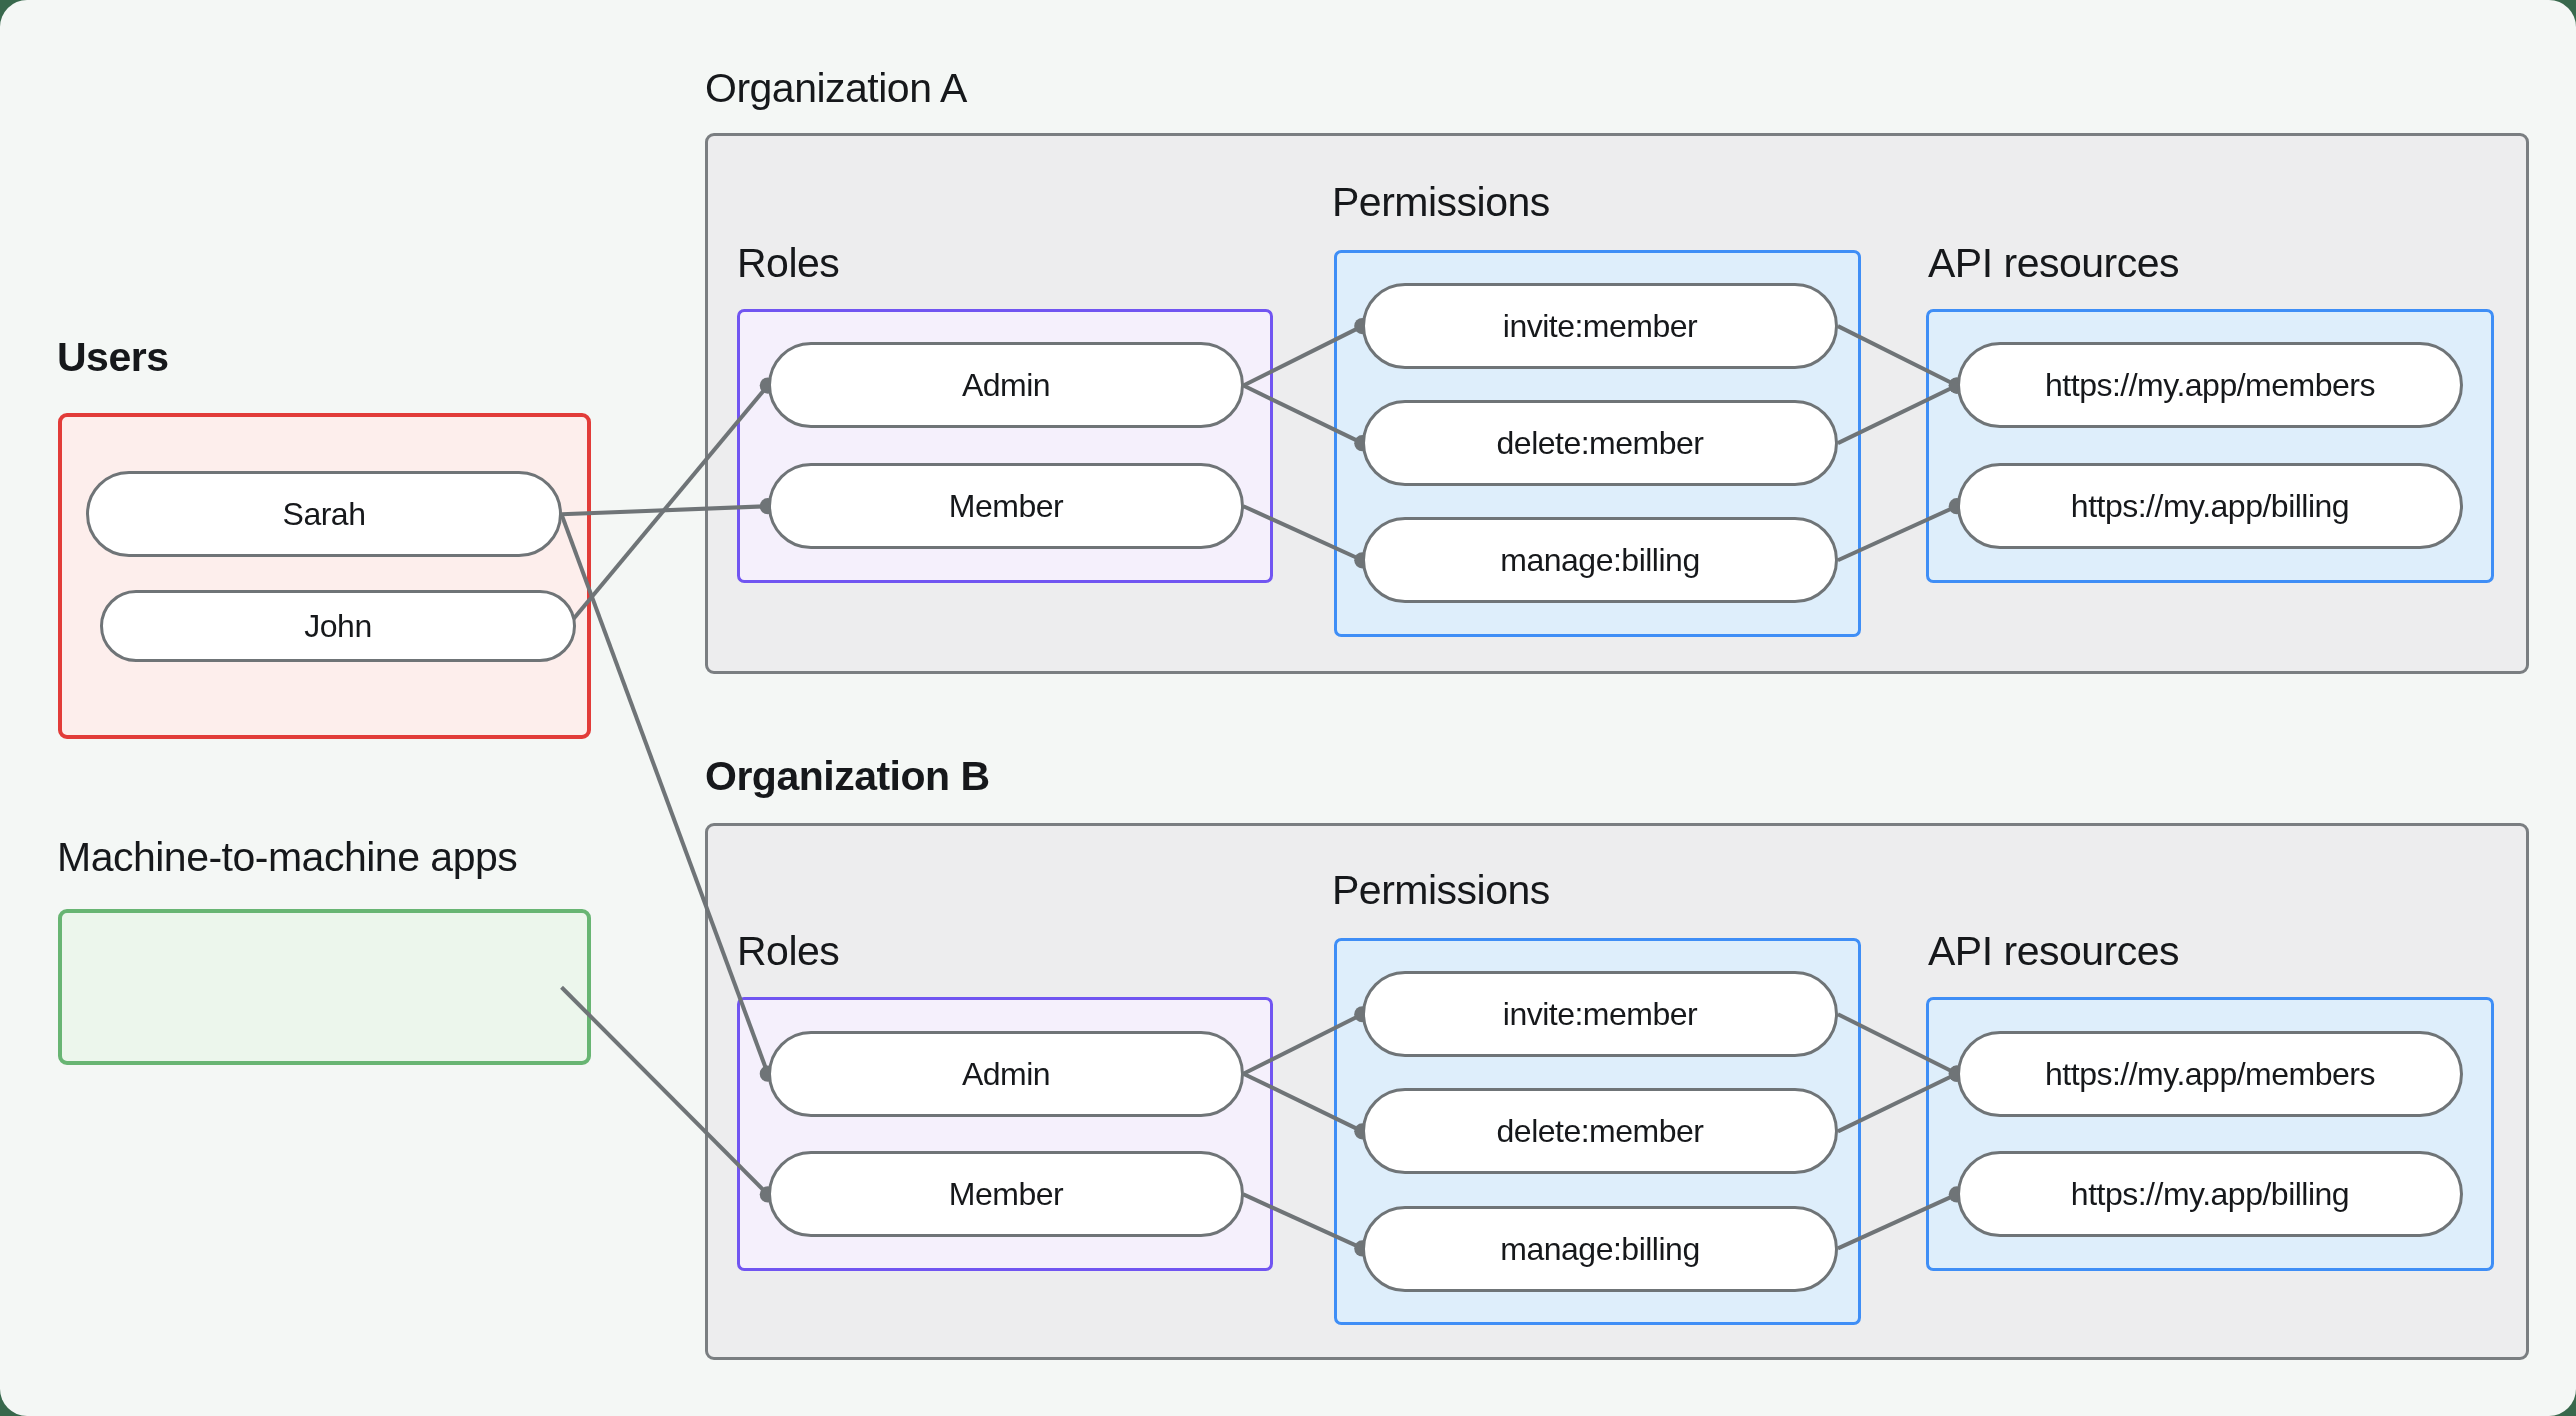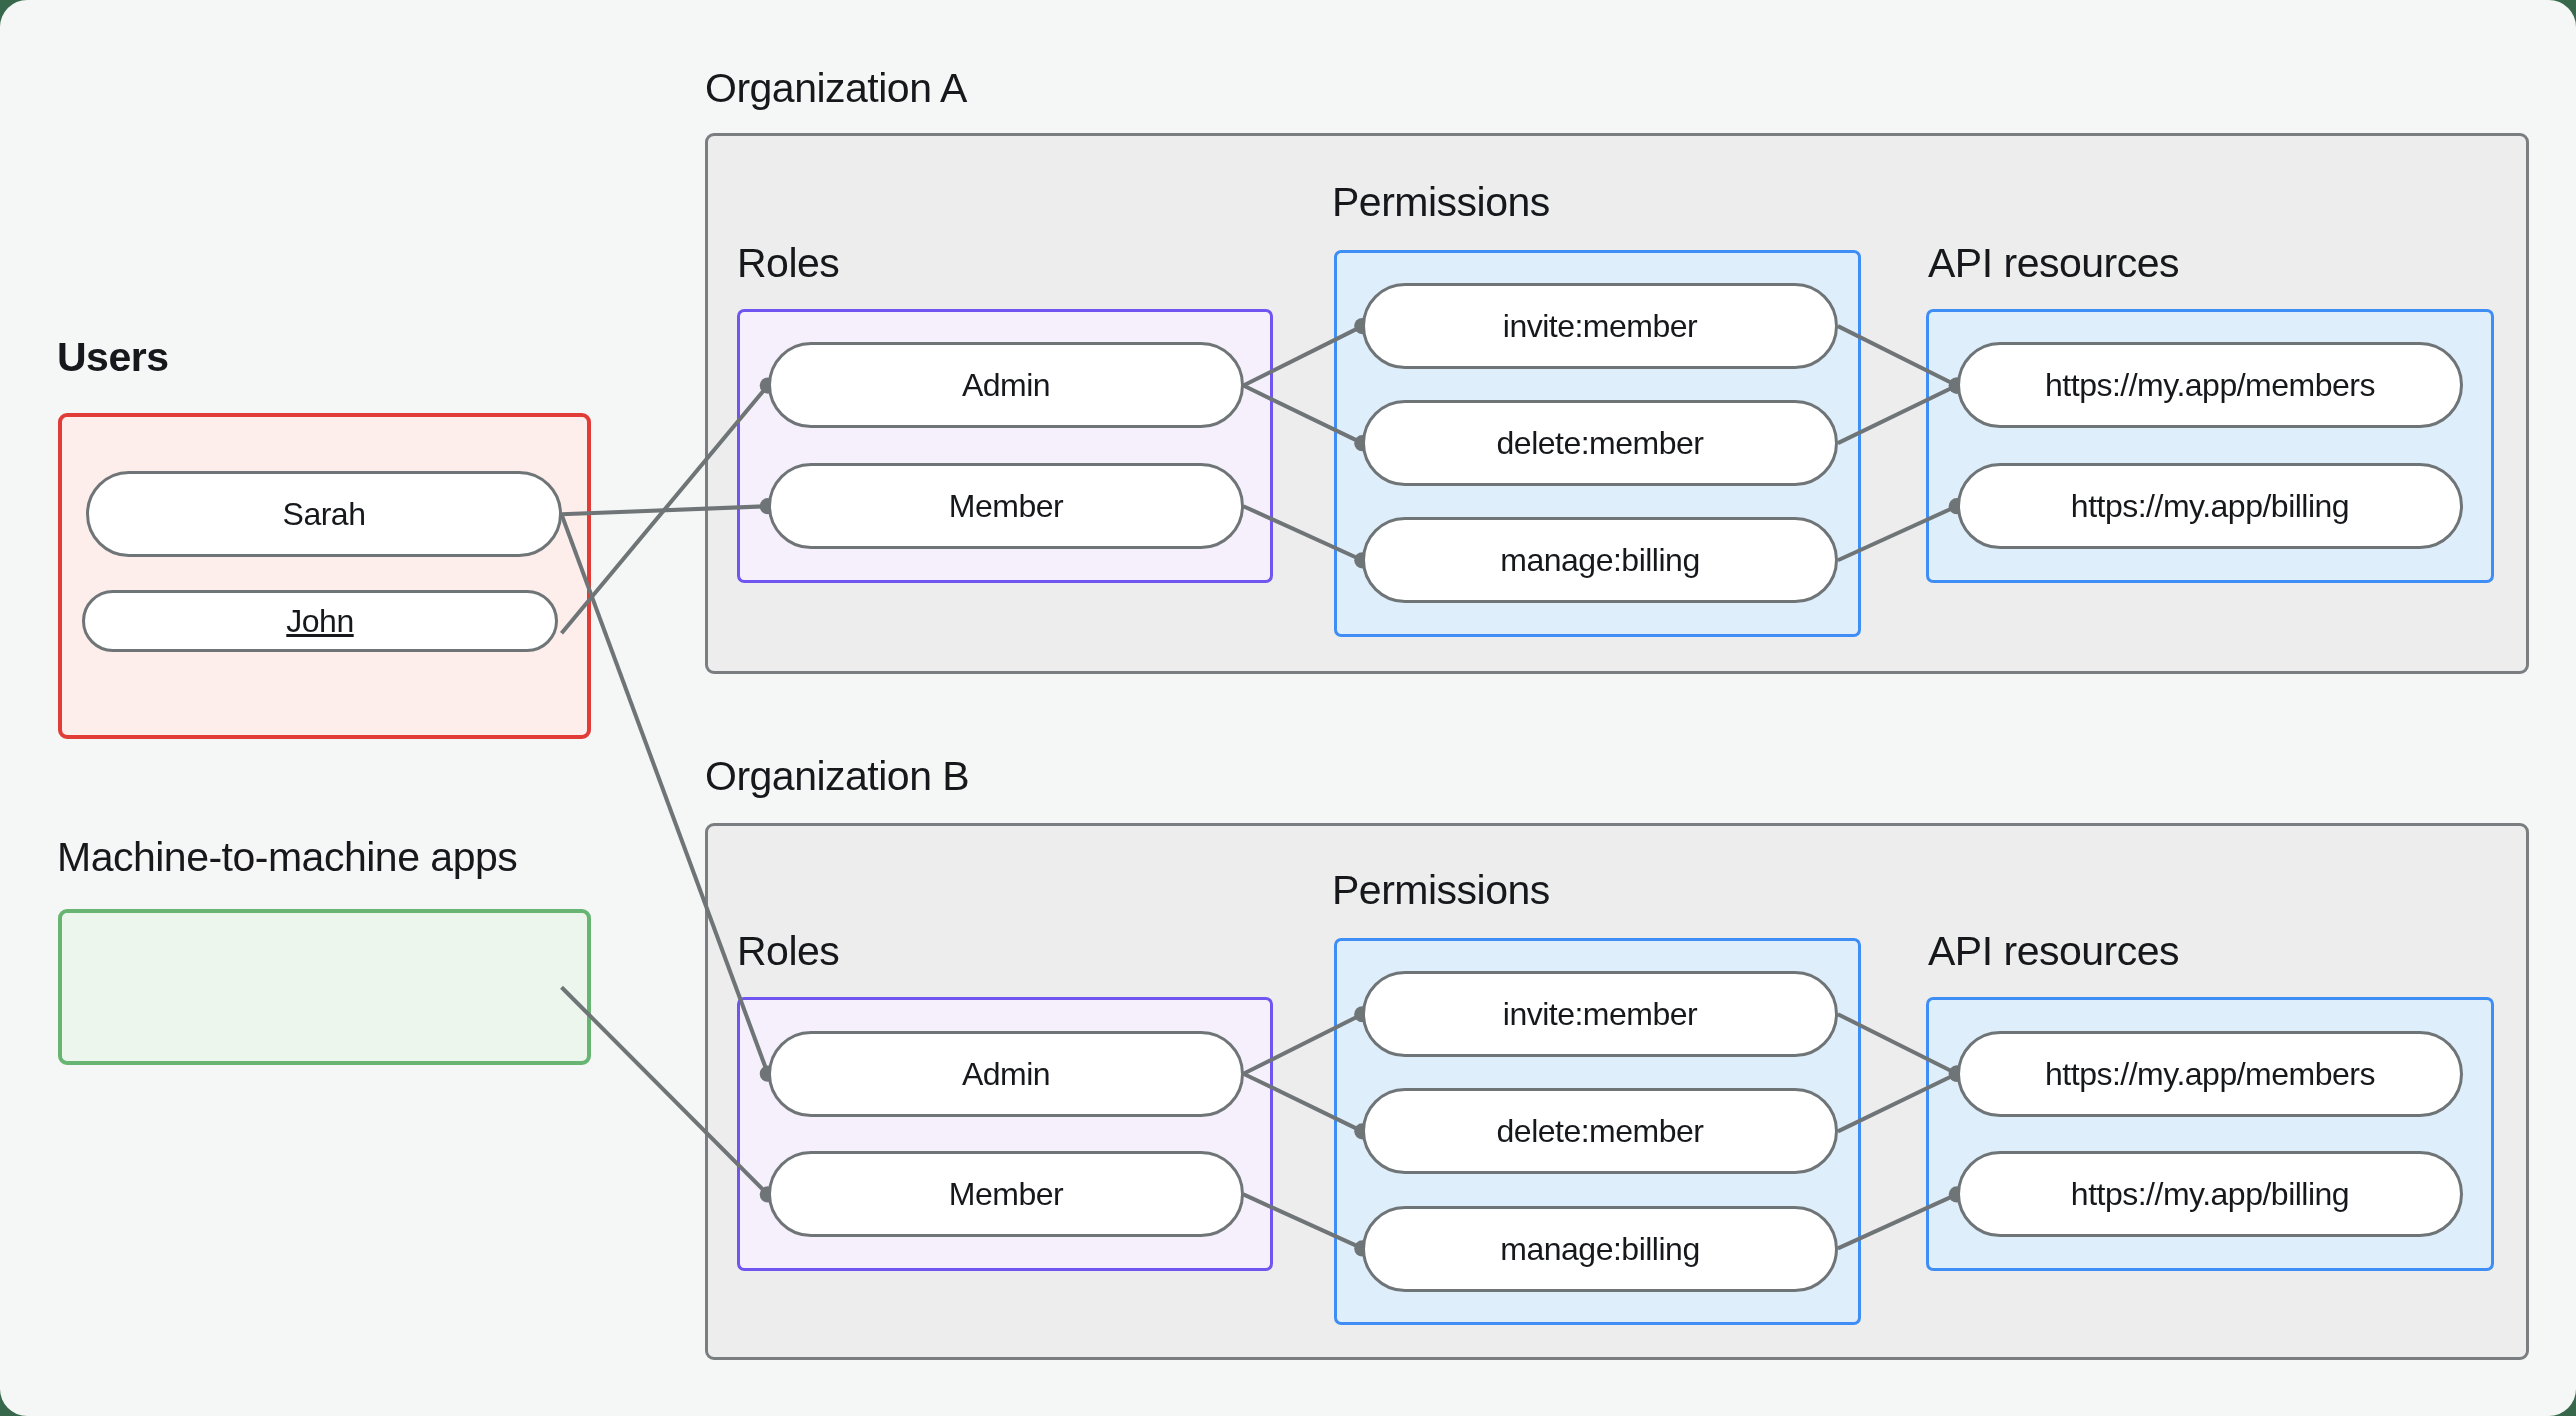--- a/index.html
+++ b/index.html
@@ -89,21 +89,21 @@
 
   <div class="lbl" style="left:737px; top:238px;">Roles</div>
   <div class="grp roles-box" style="left:737px; top:309px; width:536px; height:274px;"></div>
 
   <div class="lbl" style="left:1332px; top:177px;">Permissions</div>
   <div class="grp blue-box" style="left:1334px; top:250px; width:527px; height:387px;"></div>
 
   <div class="lbl" style="left:1928px; top:238px;">API resources</div>
   <div class="grp blue-box" style="left:1926px; top:309px; width:568px; height:274px;"></div>
 
-  <div class="lbl" style="left:705px; top:751px;">Organization B</div>
+  <div class="lbl" style="left:705px; top:751px;font-weight:bold;">Organization B</div>
   <div class="grp org-box" style="left:705px; top:823px; width:1824px; height:537px;"></div>
 
   <div class="lbl" style="left:737px; top:926px;">Roles</div>
   <div class="grp roles-box" style="left:737px; top:997px; width:536px; height:274px;"></div>
 
   <div class="lbl" style="left:1332px; top:865px;">Permissions</div>
   <div class="grp blue-box" style="left:1334px; top:938px; width:527px; height:387px;"></div>
 
   <div class="lbl" style="left:1928px; top:926px;">API resources</div>
   <div class="grp blue-box" style="left:1926px; top:997px; width:568px; height:274px;"></div>
@@ -145,21 +145,21 @@
       <circle cx="2172" cy="1192" r="9" fill="#6f7477"></circle>
       <line x1="2040" y1="1256" x2="2172" y2="1192" stroke="#6f7477" stroke-width="4.5"></line>
       <circle cx="2172" cy="1192" r="9" fill="#6f7477"></circle>
       <line x1="2040" y1="1386" x2="2172" y2="1326" stroke="#6f7477" stroke-width="4.5"></line>
       <circle cx="2172" cy="1326" r="9" fill="#6f7477"></circle>
     </svg>
 
   <div class="pill" style="left:86px; top:471px; width:476px; height:86px;">
     <span>Sarah</span>
   </div>
-  <div class="pill" style="left:82px; top:590px; width:476px; height:62px;text-decoration:underline;">
+  <div class="pill" style="left:100px; top:590px; width:476px; height:72px;">
     <span>John</span>
   </div>
 
   <div class="pill" style="left:768px; top:342px; width:476px; height:86px;">
     <span>Admin</span>
   </div>
   <div class="pill" style="left:768px; top:463px; width:476px; height:86px;">
     <span>Member</span>
   </div>
   <div class="pill" style="left:1362px; top:283px; width:476px; height:86px;">

